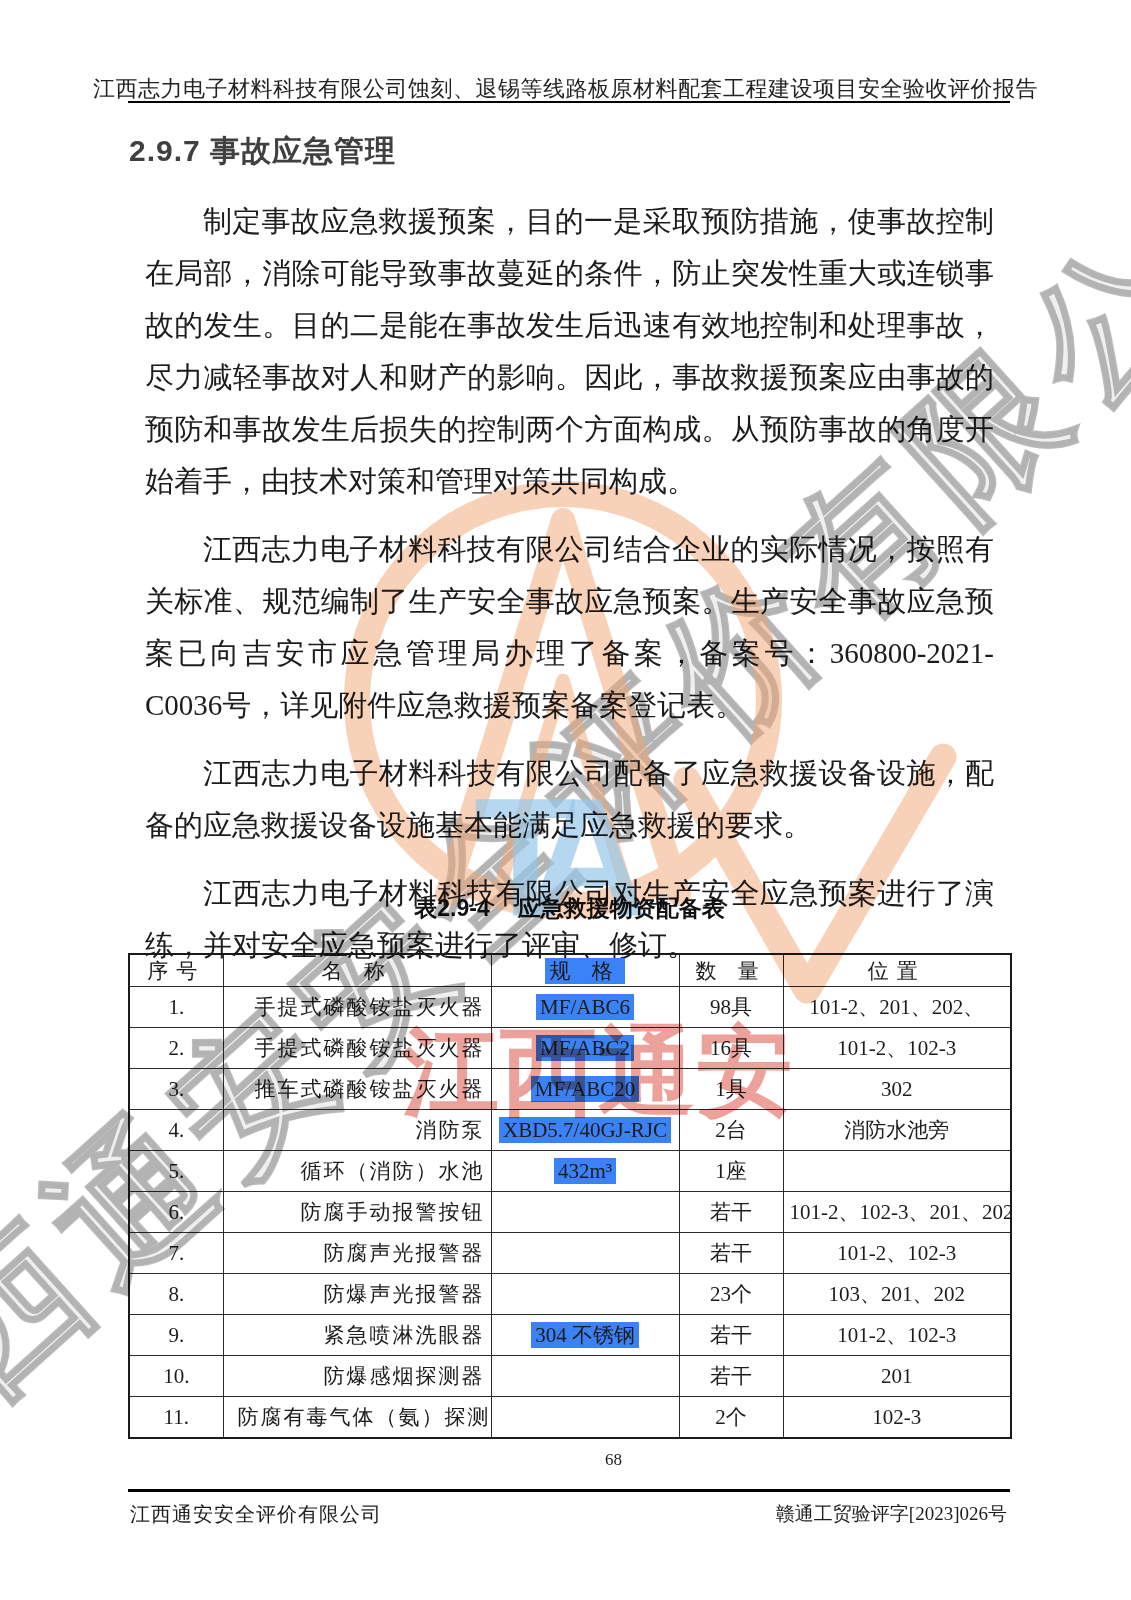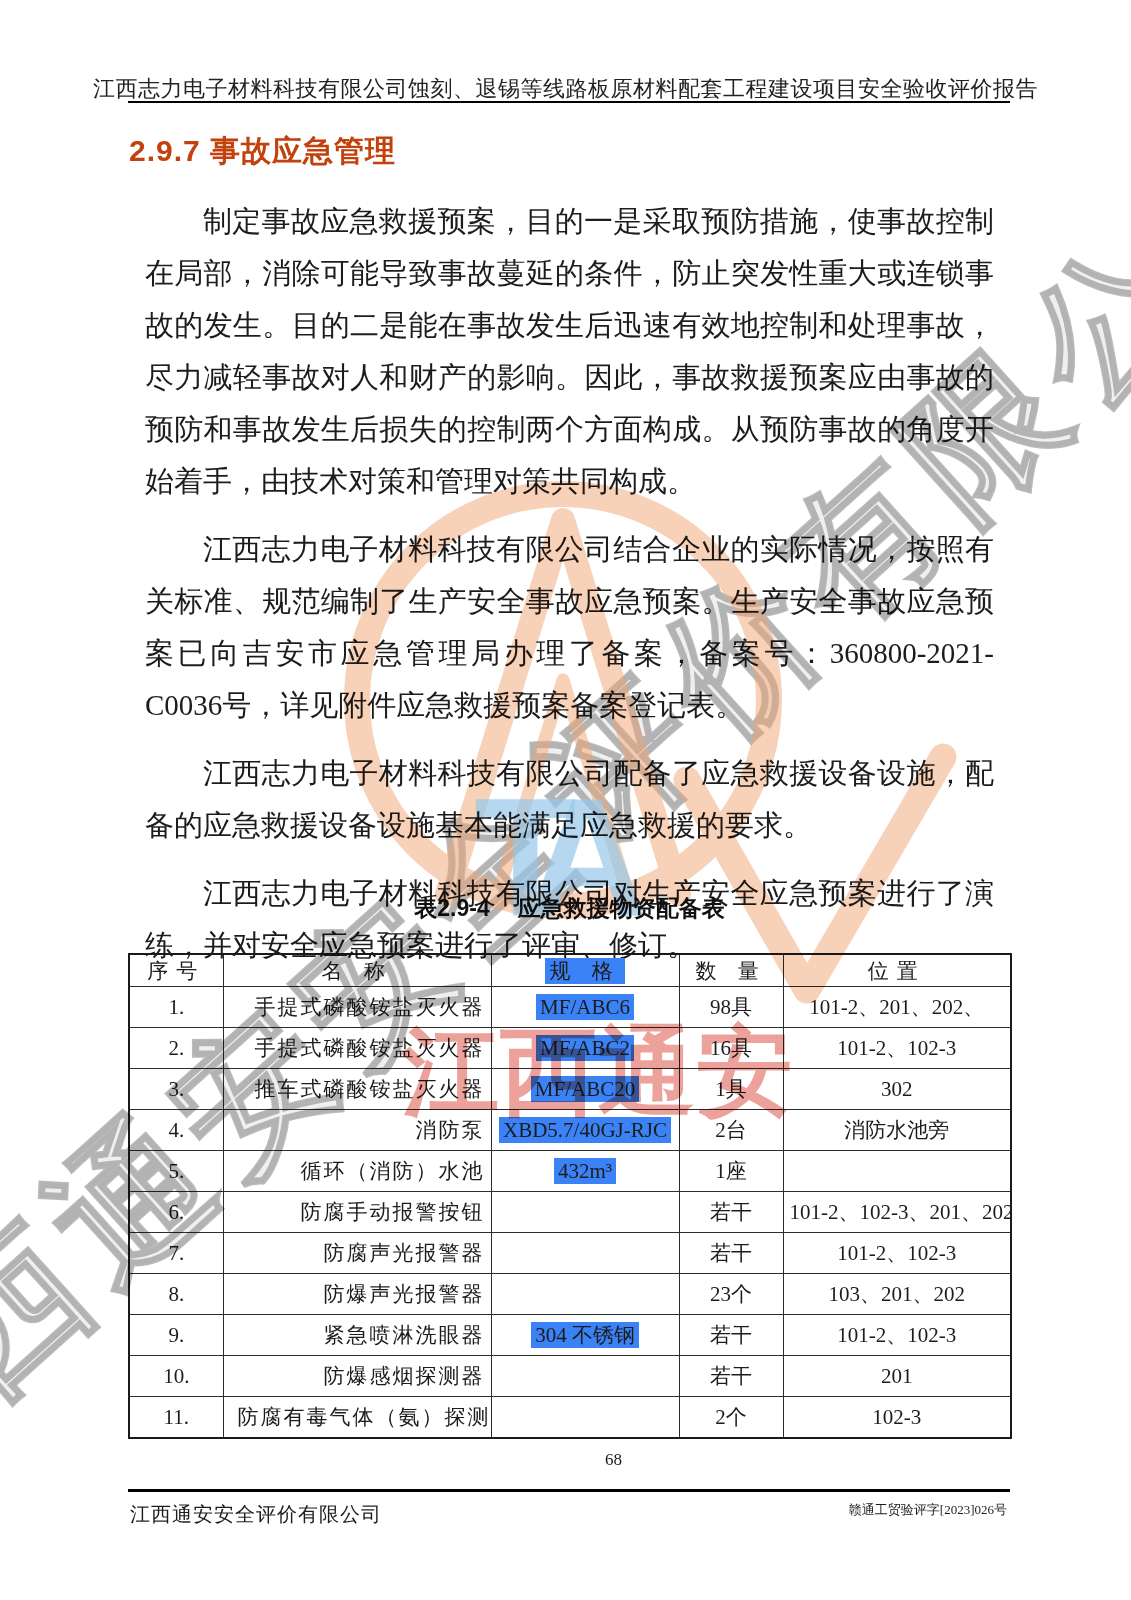--- a/index.html
+++ b/index.html
@@ -8,21 +8,21 @@
     background:#ffffff;overflow:hidden;
     font-family:"Liberation Serif","DejaVu Serif",serif;color:#1c1c1c;
   }
   
   .doc-header{position:absolute;top:74px;left:0;width:100%;text-align:center;
     font-size:22px;color:#222;letter-spacing:.5px;}
   .header-rule{position:absolute;top:101px;left:128px;width:882px;border-top:2.5px solid #000;}
   
   .section-heading{position:absolute;top:131px;left:129px;
     font-family:"Liberation Sans","DejaVu Sans",sans-serif;font-weight:bold;
-    font-size:30px;color:#c2410c;letter-spacing:1px;}
+    font-size:30px;color:#404040;letter-spacing:1px;}
   .body-text{position:absolute;top:179px;left:129px;width:881px;
     font-size:29px;line-height:52px;text-align:justify;}
   .body-text p{margin:16px;text-indent:2em;}
   .table-caption{position:absolute;top:893px;left:129px;width:881px;text-align:center;
     font-family:"Liberation Sans","DejaVu Sans",sans-serif;font-weight:bold;
     font-size:23px;color:#111;}
   .table-caption .cap-label{margin-right:28px;}
   
   .supplies-table{position:absolute;top:953px;left:128px;width:882px;
     border-collapse:collapse;table-layout:fixed;
@@ -31,21 +31,21 @@
     border:1.5px solid #2b2b2b;padding:0 6px;overflow:hidden;white-space:nowrap;}
   .supplies-table{border:2.5px solid #1a1a1a;}
   .supplies-table th{height:31px;font-weight:normal;letter-spacing:8px;text-align:center;}
   .supplies-table td{height:40px;text-align:center;}
   .supplies-table td:nth-child(2){text-align:right;padding-left:14px;letter-spacing:2px;}
   .hl{background:#3b82f6;padding:1px 4px;}
   
   .page-number{position:absolute;top:1450px;left:0;width:100%;text-align:center;font-size:17px;padding-left:48px;}
   .footer-rule{position:absolute;top:1489px;left:128px;width:882px;border-top:3.5px solid #000;}
   .footer-left{position:absolute;top:1501px;left:130px;font-size:20px;letter-spacing:1px;}
-  .footer-right{position:absolute;top:1501px;right:124px;font-size:13px;}
+  .footer-right{position:absolute;top:1501px;right:124px;font-size:19px;}
   
   .wm-layer{position:absolute;inset:0;pointer-events:none;mix-blend-mode:multiply;}
   .wm-diagonal{position:absolute;left:565px;top:815px;white-space:nowrap;
     transform:translate(-50%,-50%) rotate(-42deg);
     font-family:"Liberation Sans","DejaVu Sans",sans-serif;font-weight:bold;
     font-size:150px;letter-spacing:14px;
     color:rgba(125,125,125,0.12);-webkit-text-stroke:2.5px rgba(120,120,120,0.5);}
   .wm-logo{position:absolute;left:335px;top:462px;opacity:.5;}
   .wm-monogram{position:absolute;left:474px;top:762px;
     font-family:"Liberation Sans","DejaVu Sans",sans-serif;font-weight:bold;

